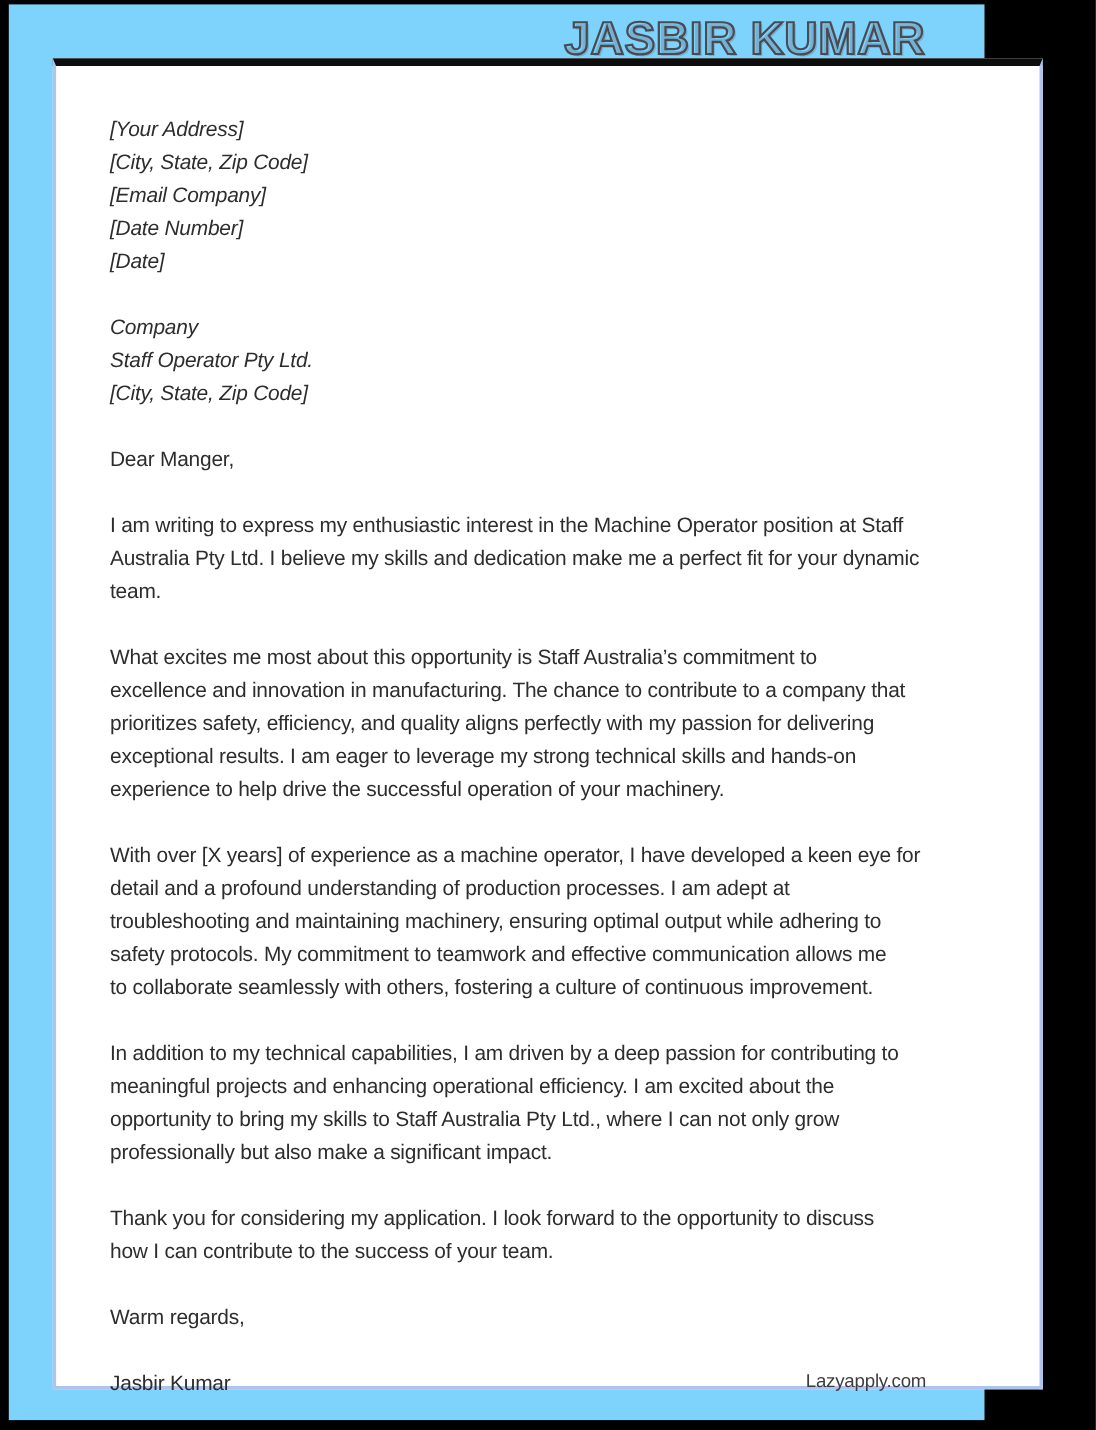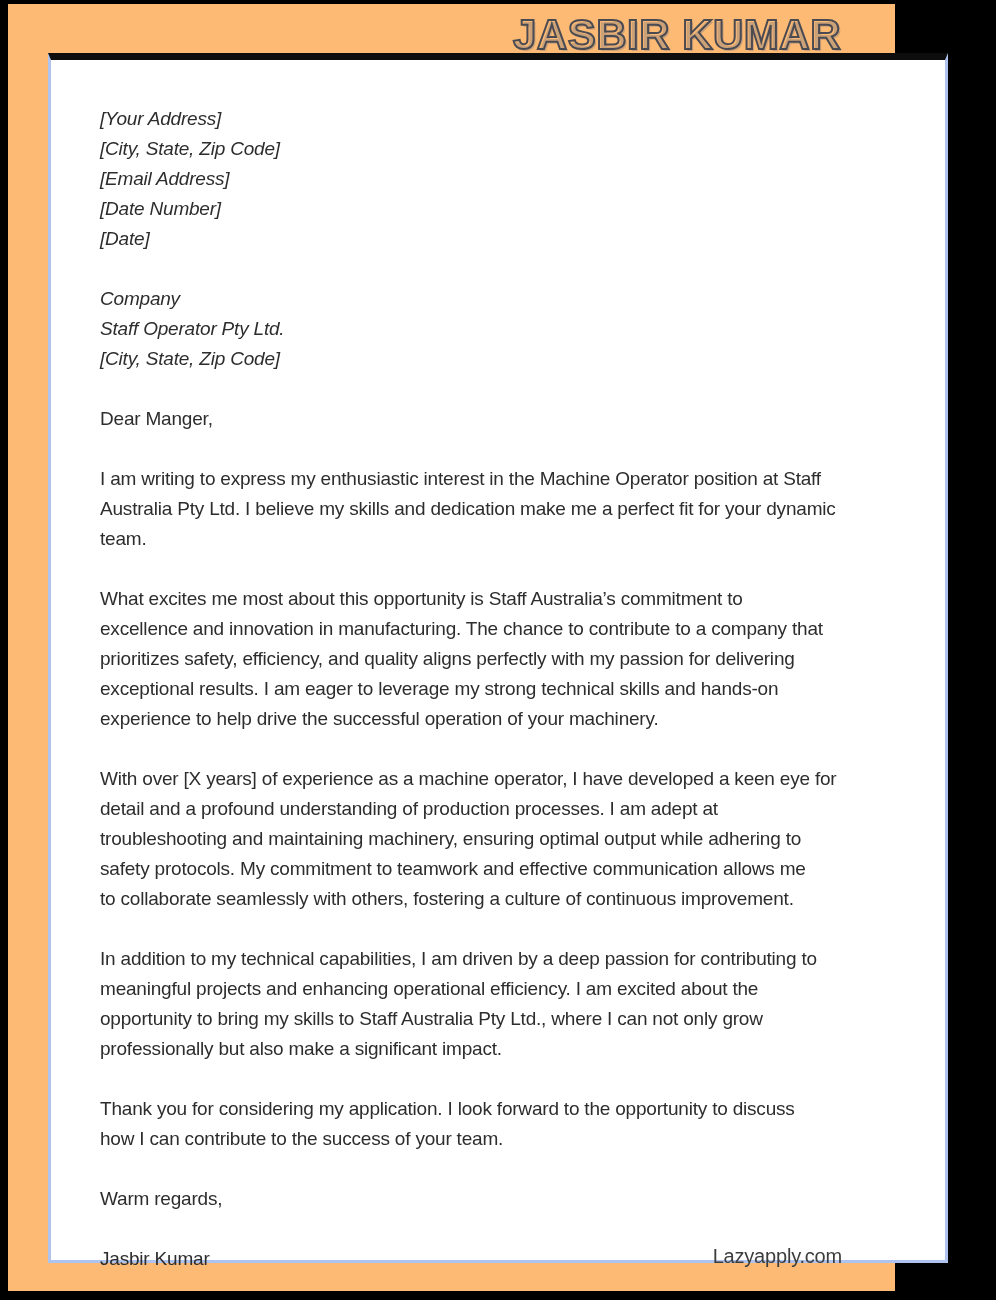--- a/index.html
+++ b/index.html
@@ -10,21 +10,21 @@
     height: 1300px;
     overflow: hidden;
     font-family: "Liberation Sans", sans-serif;
   }
   .canvas {
     position: absolute;
     left: 8px;
     top: 4px;
     width: 887px;
     height: 1287px;
-    background: #fdba74;
+    background: #7dd3fc;
   }
   .header-name {
     position: absolute;
     top: 10px;
     right: 54px;
     font-size: 42px;
     line-height: 42px;
     font-weight: 600;
     letter-spacing: 0.5px;
     color: transparent;
@@ -52,41 +52,41 @@
     letter-spacing: -0.2px;
     font-weight: 300;
   }
   .block { margin: 0 0 30px 0; }
   .para { white-space: pre-line; }
   .line { margin: 0; font-style: italic; }
   .watermark {
     position: absolute;
     top: 1242px;
     right: 53px;
-    font-size: 20px;
+    font-size: 17px;
     line-height: 20px;
     color: #3d3d3d;
     letter-spacing: -0.2px;
     cursor: pointer;
   }
 </style>
 </head>
 <body>
 
 <div class="canvas">
 
   <div class="header-name">JASBIR KUMAR</div>
 
   <div class="card">
     <div class="letter-content">
 
       <div class="block">
         <div class="line">[Your Address]</div>
         <div class="line">[City, State, Zip Code]</div>
-        <div class="line">[Email Address]</div>
+        <div class="line">[Email Company]</div>
         <div class="line">[Date Number]</div>
         <div class="line">[Date]</div>
       </div>
 
       <div class="block">
         <div class="line">Company</div>
         <div class="line">Staff Operator Pty Ltd.</div>
         <div class="line">[City, State, Zip Code]</div>
       </div>
 

